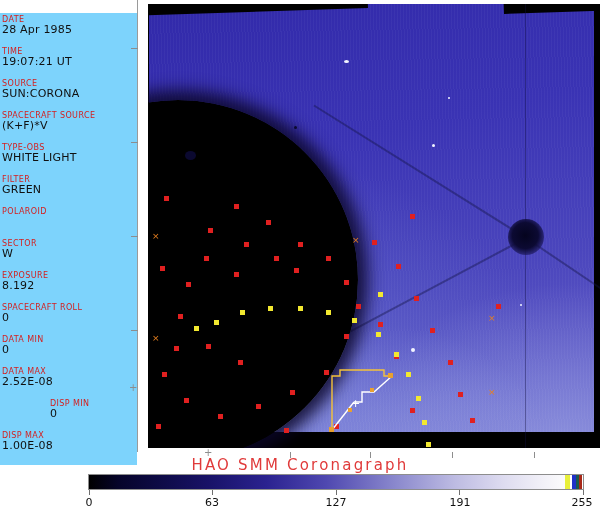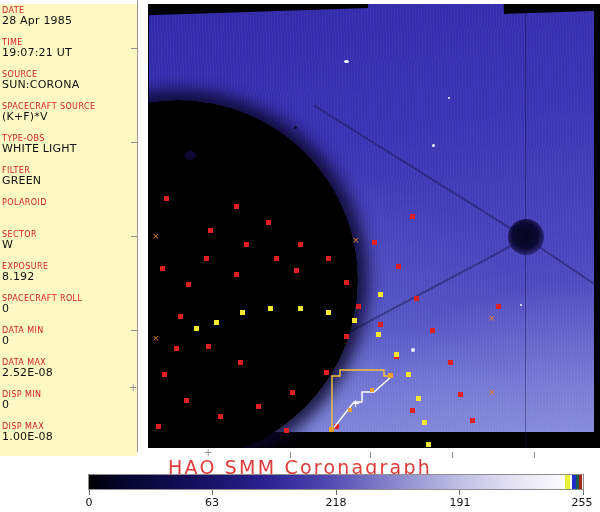--- a/index.html
+++ b/index.html
@@ -5,22 +5,22 @@
 <style>
   html,body{margin:0;padding:0;background:#ffffff;}
   body{
     width:600px;height:512px;overflow:hidden;position:relative;
     font-family:"DejaVu Sans","Liberation Sans",sans-serif;
   }
   #root{position:absolute;left:0;top:0;width:600px;height:512px;background:#ffffff;}
 
   
   #sidebar{
-    position:absolute;left:0;top:4px;width:137px;height:452px;
-    background:#fef9c3;overflow:hidden;
+    position:absolute;left:0;top:13px;width:137px;height:452px;
+    background:#7dd3fc;overflow:hidden;
   }
   #sidebar-border{
     position:absolute;left:137px;top:0;width:1px;height:452px;background:#9a9a9a;
   }
   .meta-item{position:absolute;left:2px;width:135px;}
   .meta-label{
     font-size:8px;color:#d32020;letter-spacing:0.4px;
     line-height:9px;white-space:nowrap;font-weight:normal;
   }
   .meta-value{
@@ -90,21 +90,21 @@
   
   #annotation{position:absolute;left:176px;top:356px;width:86px;height:72px;}
 
   
   .tick-bottom{position:absolute;width:1px;height:6px;background:#8d8d8d;top:452px;}
   .tick-plus-bottom{position:absolute;color:#8d8d8d;font-size:10px;line-height:10px;top:448px;}
 
   
   #chart-title{
     position:absolute;left:0;top:456px;width:600px;text-align:center;
-    color:#e03a3a;font-size:19px;letter-spacing:2.2px;
+    color:#e03a3a;font-size:15px;letter-spacing:2.2px;
     font-family:"DejaVu Sans","Liberation Sans",sans-serif;
   }
 
   
   #colorbar-wrap{position:absolute;left:88px;top:474px;width:496px;height:16px;}
   #colorbar-frame{
     position:absolute;left:0;top:0;width:496px;height:16px;
     border:1px solid #8d8d8d;box-sizing:border-box;
   }
   #colorbar-gradient{
@@ -168,21 +168,21 @@
         <div class="meta-value">0</div>
       </div>
       <div class="meta-item" style="top: 322px;">
         <div class="meta-label">DATA MIN</div>
         <div class="meta-value">0</div>
       </div>
       <div class="meta-item" style="top: 354px;">
         <div class="meta-label">DATA MAX</div>
         <div class="meta-value">2.52E-08</div>
       </div>
-      <div class="meta-item" style="top: 386px;">
+      <div class="meta-item" style="top: 386px; margin-left: 48px;">
         <div class="meta-label">DISP MIN</div>
         <div class="meta-value">0</div>
       </div>
       <div class="meta-item" style="top: 418px;">
         <div class="meta-label">DISP MAX</div>
         <div class="meta-value">1.00E-08</div>
       </div>
     </div>
   <div id="sidebar-border"></div>
 
@@ -316,17 +316,17 @@
   </div>
 
   <div class="cb-tick" style="left:89px;"></div>
   <div class="cb-tick" style="left:212px;"></div>
   <div class="cb-tick" style="left:336px;"></div>
   <div class="cb-tick" style="left:459px;"></div>
   <div class="cb-tick" style="left:583px;"></div>
 
   <div class="cb-label" style="left:79px;width:20px;">0</div>
   <div class="cb-label" style="left:198px;width:28px;">63</div>
-  <div class="cb-label" style="left:320px;width:32px;">218</div>
+  <div class="cb-label" style="left:320px;width:32px;">127</div>
   <div class="cb-label" style="left:444px;width:32px;">191</div>
   <div class="cb-label" style="left:566px;width:32px;">255</div>
 
 </div>
 
 </body></html>

